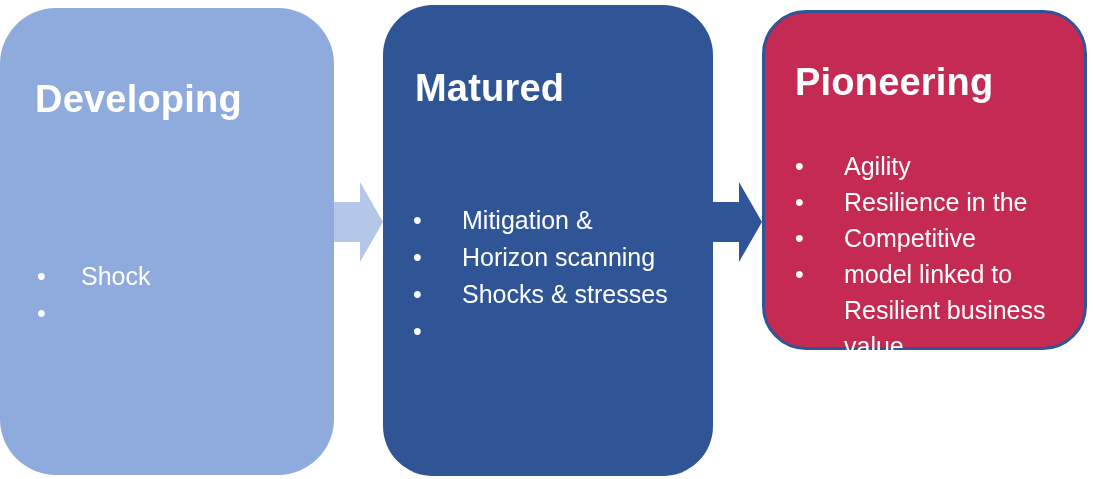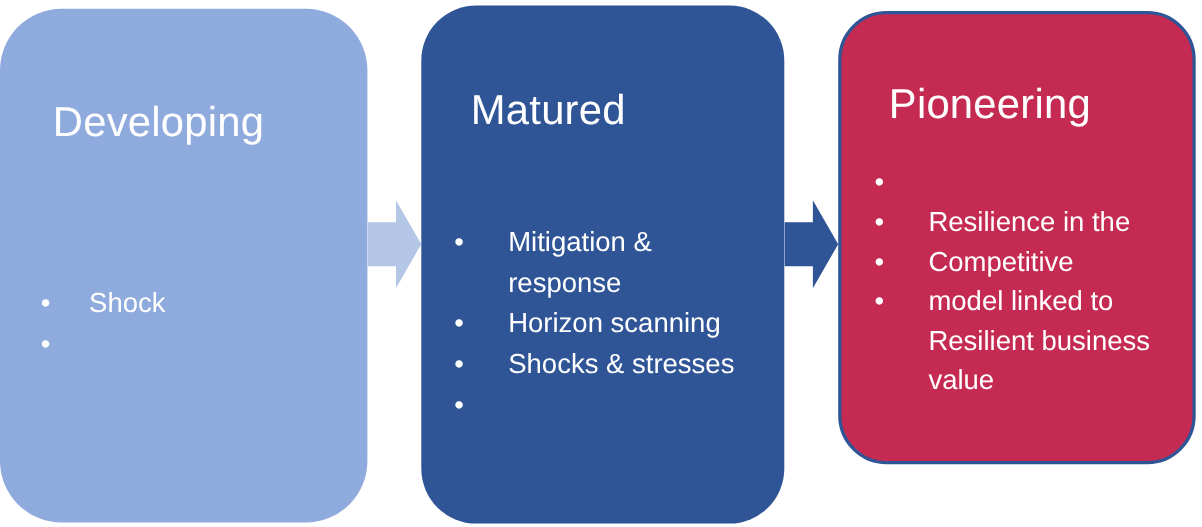--- a/index.html
+++ b/index.html
@@ -27,30 +27,30 @@
     border-radius: 56px;
   }
   .box-matured {
     left: 383px; top: 5px;
     width: 330px; height: 471px;
     background: #2F5597;
     border-radius: 50px;
   }
   .box-pioneering {
     left: 762px; top: 10px;
-    width: 325px; height: 412px;
+    width: 325px; height: 340px;
     background: #C52A52;
     border: 3px solid #2F5597;
     border-radius: 44px;
   }
   .stage-title {
     position: absolute;
-    margin: 13px;
+    margin: 0;
     font-size: 38px;
-    font-weight: 400;
+    font-weight: 700;
     letter-spacing: 0.2px;
     white-space: nowrap;
   }
   .box-developing .stage-title { left: 35px; top: 70px; }
   .box-matured    .stage-title { left: 32px; top: 62px; }
   .box-pioneering .stage-title { left: 30px; top: 48px; }
 
   .bullet-list {
     position: absolute;
     margin: 0;
@@ -107,21 +107,20 @@
 
   <div class="arrow arrow-1"></div>
 
   <section class="box box-matured">
     <h2 class="stage-title">Matured</h2>
     <ul class="bullet-list">
       <li class="bullet-item">
         <span class="bullet-marker">•</span>
         <span class="bullet-text">
           <span class="line">Mitigation &amp;</span>
-          <span class="line">response</span>
         </span>
       </li>
       <li class="bullet-item">
         <span class="bullet-marker">•</span>
         <span class="bullet-text">
           <span class="line">Horizon scanning</span>
         </span>
       </li>
       <li class="bullet-item">
         <span class="bullet-marker">•</span>
@@ -135,20 +134,23 @@
     </ul>
   </section>
 
   <div class="arrow arrow-2"></div>
 
   <section class="box box-pioneering">
     <h2 class="stage-title">Pioneering</h2>
     <ul class="bullet-list">
       <li class="bullet-item">
         <span class="bullet-marker">•</span>
+        <span class="bullet-text">
+          <span class="line">Agility</span>
+        </span>
       </li>
       <li class="bullet-item">
         <span class="bullet-marker">•</span>
         <span class="bullet-text">
           <span class="line">Resilience in the</span>
         </span>
       </li>
       <li class="bullet-item">
         <span class="bullet-marker">•</span>
         <span class="bullet-text">

